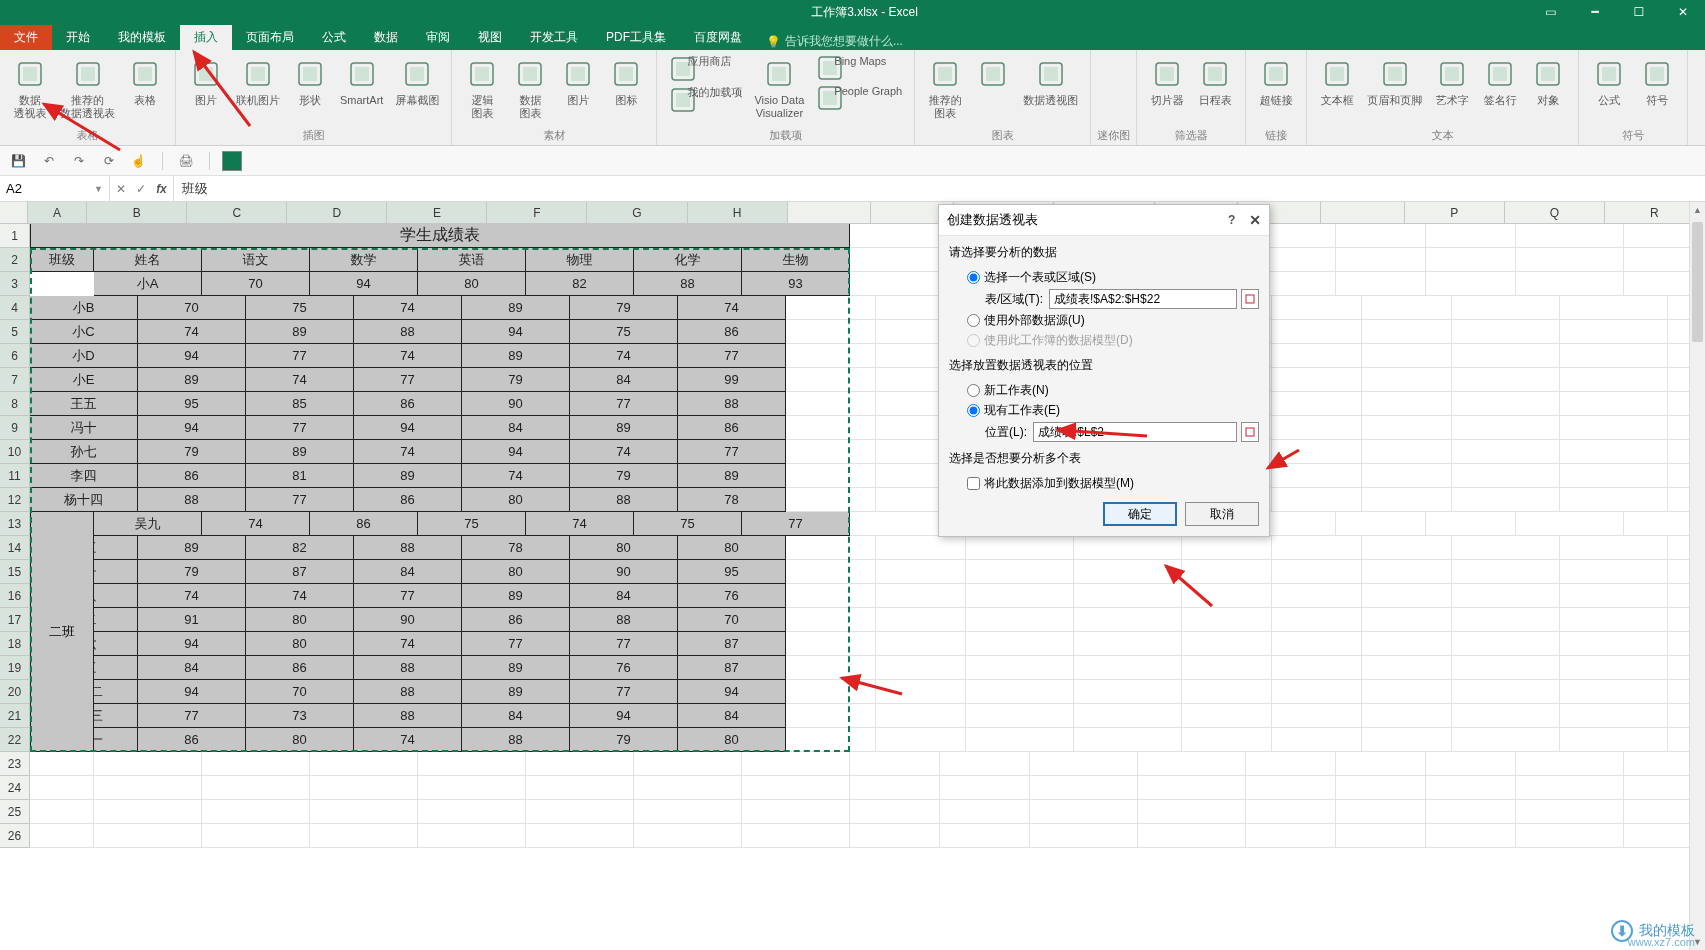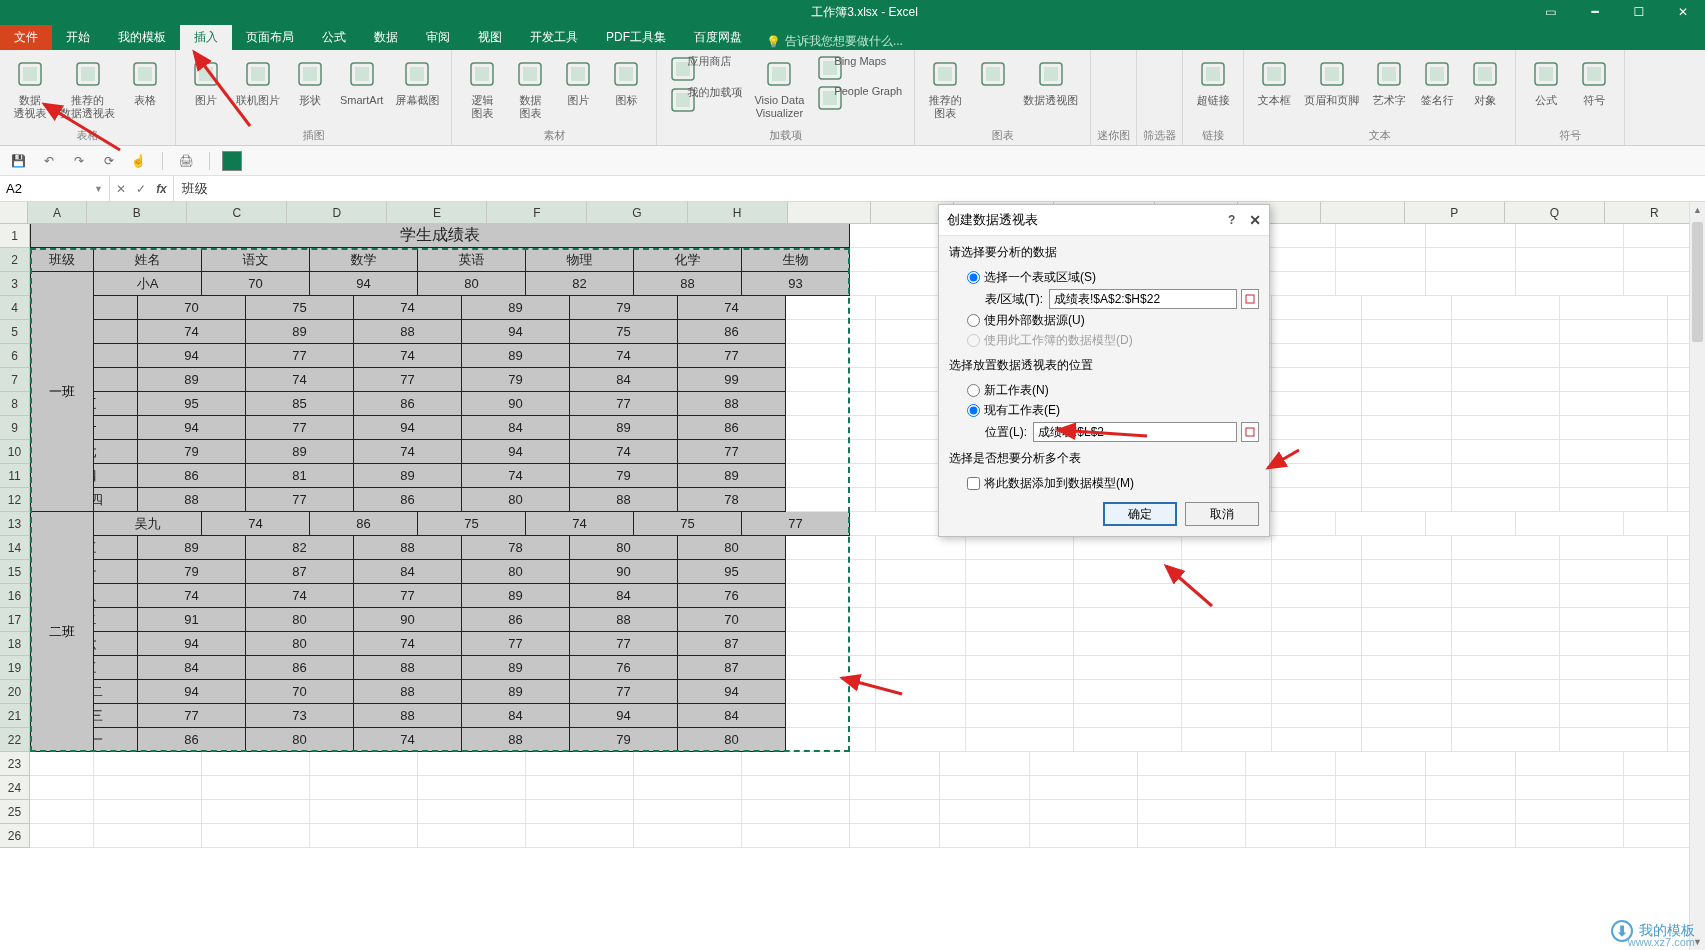--- a/index.html
+++ b/index.html
@@ -325,20 +325,40 @@
           </div>
           <div class="rbtn-label">数据透视图</div>
         </div>
       </div>
       <div class="group-label">图表</div>
     </div>
     <div class="group">
       <div class="group-label">迷你图</div>
     </div>
     <div class="group">
+      <div class="group-icons">
+        <div class="rbtn">
+          <div class="rbtn-ico">
+            <svg width="28" height="28">
+              <rect x="3" y="3" width="22" height="22" rx="3" fill="none" stroke="#5d8c73" stroke-width="1.5"></rect>
+              <rect x="7" y="7" width="14" height="14" fill="#cfe3d6"></rect>
+            </svg>
+          </div>
+          <div class="rbtn-label">切片器</div>
+        </div>
+        <div class="rbtn">
+          <div class="rbtn-ico">
+            <svg width="28" height="28">
+              <rect x="3" y="3" width="22" height="22" rx="3" fill="none" stroke="#5d8c73" stroke-width="1.5"></rect>
+              <rect x="7" y="7" width="14" height="14" fill="#cfe3d6"></rect>
+            </svg>
+          </div>
+          <div class="rbtn-label">日程表</div>
+        </div>
+      </div>
       <div class="group-label">筛选器</div>
     </div>
     <div class="group">
       <div class="group-icons">
         <div class="rbtn">
           <div class="rbtn-ico">
             <svg width="28" height="28">
               <rect x="3" y="3" width="22" height="22" rx="3" fill="none" stroke="#5d8c73" stroke-width="1.5"></rect>
               <rect x="7" y="7" width="14" height="14" fill="#cfe3d6"></rect>
             </svg>
@@ -982,21 +1002,20 @@
           <div class="cell" style="width: 90px; background: rgb(255, 255, 255); border-color: rgb(227, 227, 227);"></div>
           <div class="cell" style="width: 90px; background: rgb(255, 255, 255); border-color: rgb(227, 227, 227);"></div>
           <div class="cell" style="width: 108px; background: rgb(255, 255, 255); border-color: rgb(227, 227, 227);"></div>
           <div class="cell" style="width: 108px; background: rgb(255, 255, 255); border-color: rgb(227, 227, 227);"></div>
           <div class="cell" style="width: 90px; background: rgb(255, 255, 255); border-color: rgb(227, 227, 227);"></div>
           <div class="cell" style="width: 90px; background: rgb(255, 255, 255); border-color: rgb(227, 227, 227);"></div>
           <div class="cell" style="width: 90px; background: rgb(255, 255, 255); border-color: rgb(227, 227, 227);"></div>
           <div class="cell" style="width: 108px; background: rgb(255, 255, 255); border-color: rgb(227, 227, 227);"></div>
           <div class="cell" style="width: 108px; background: rgb(255, 255, 255); border-color: rgb(227, 227, 227);"></div>
         </div>
-        <div style="position: absolute; left: 0px; top: 48px; width: 64px; height: 240px; background: rgb(199, 198, 198); border-left: 1px solid rgb(34, 34, 34); border-right: 1px solid rgb(34, 34, 34); border-bottom: 1px solid rgb(34, 34, 34); display: flex; align-items: center; justify-content: center; font-size: 13px;">一班</div>
         <div style="position: absolute; left: 0px; top: 288px; width: 64px; height: 240px; background: rgb(199, 198, 198); border-left: 1px solid rgb(34, 34, 34); border-right: 1px solid rgb(34, 34, 34); border-bottom: 1px solid rgb(34, 34, 34); display: flex; align-items: center; justify-content: center; font-size: 13px;">二班</div>
       </div>
   </div>
   <div class="marq" id="marq" style="left: 30px; top: 46px; width: 820px; height: 504px;"></div>
 </div>
 
 <div class="dialog">
   <div class="dlg-title">
     <div class="t">创建数据透视表</div>
     <div class="q">?</div>

